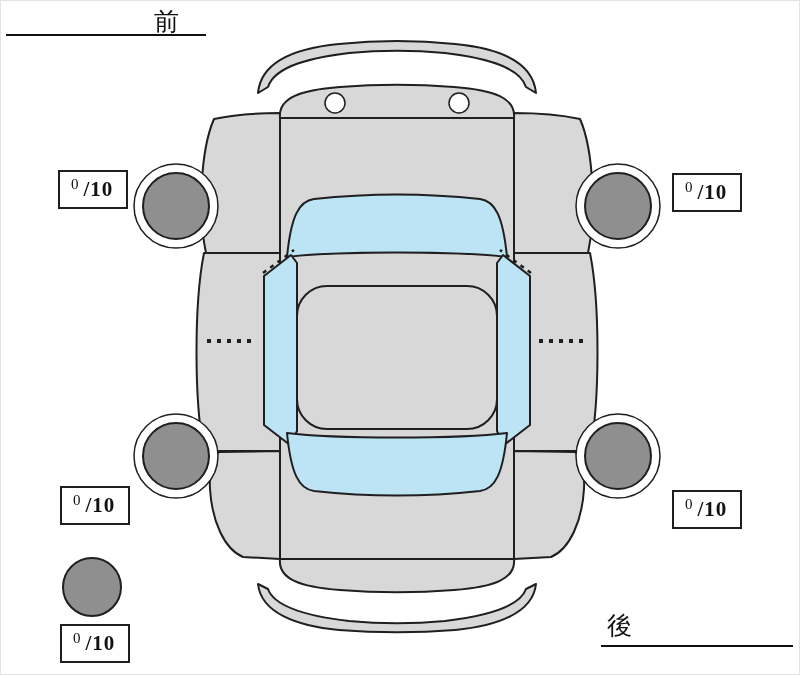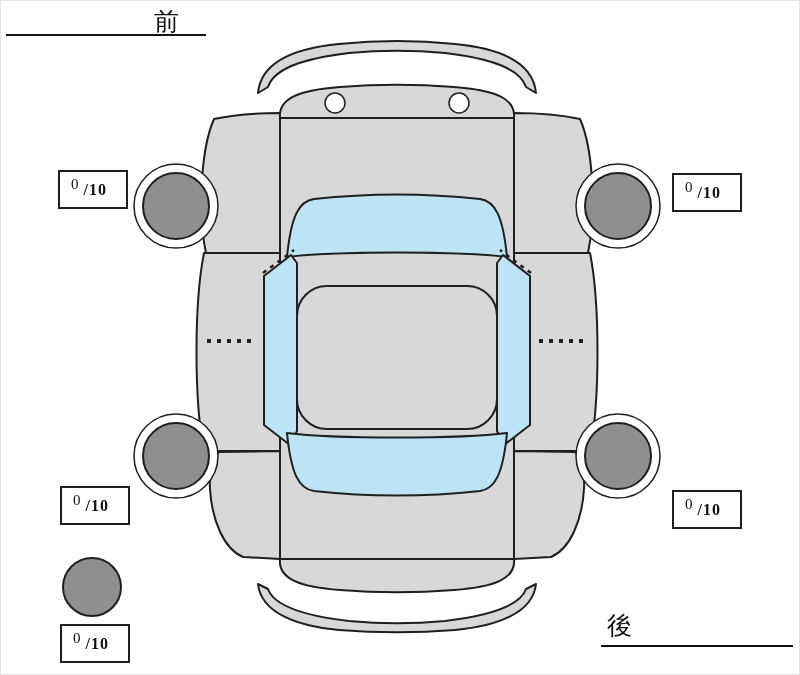--- a/index.html
+++ b/index.html
@@ -60,21 +60,21 @@
     box-sizing:content-box;
     cursor:pointer;
   }
   .tread-num{
     font-size:15px;
     margin-left:11px;
     position:relative;
     top:-5px;
   }
   .tread-unit{
-    font-size:16px;
+    font-size:21px;
     font-weight:600;
     margin-left:5px;
     letter-spacing:1px;
   }
   .tread-fl{left:57px;top:169px;}
   .tread-fr{left:671px;top:172px;}
   .tread-rl{left:59px;top:485px;}
   .tread-rr{left:671px;top:489px;}
   .tread-spare{left:59px;top:623px;}
 </style>

